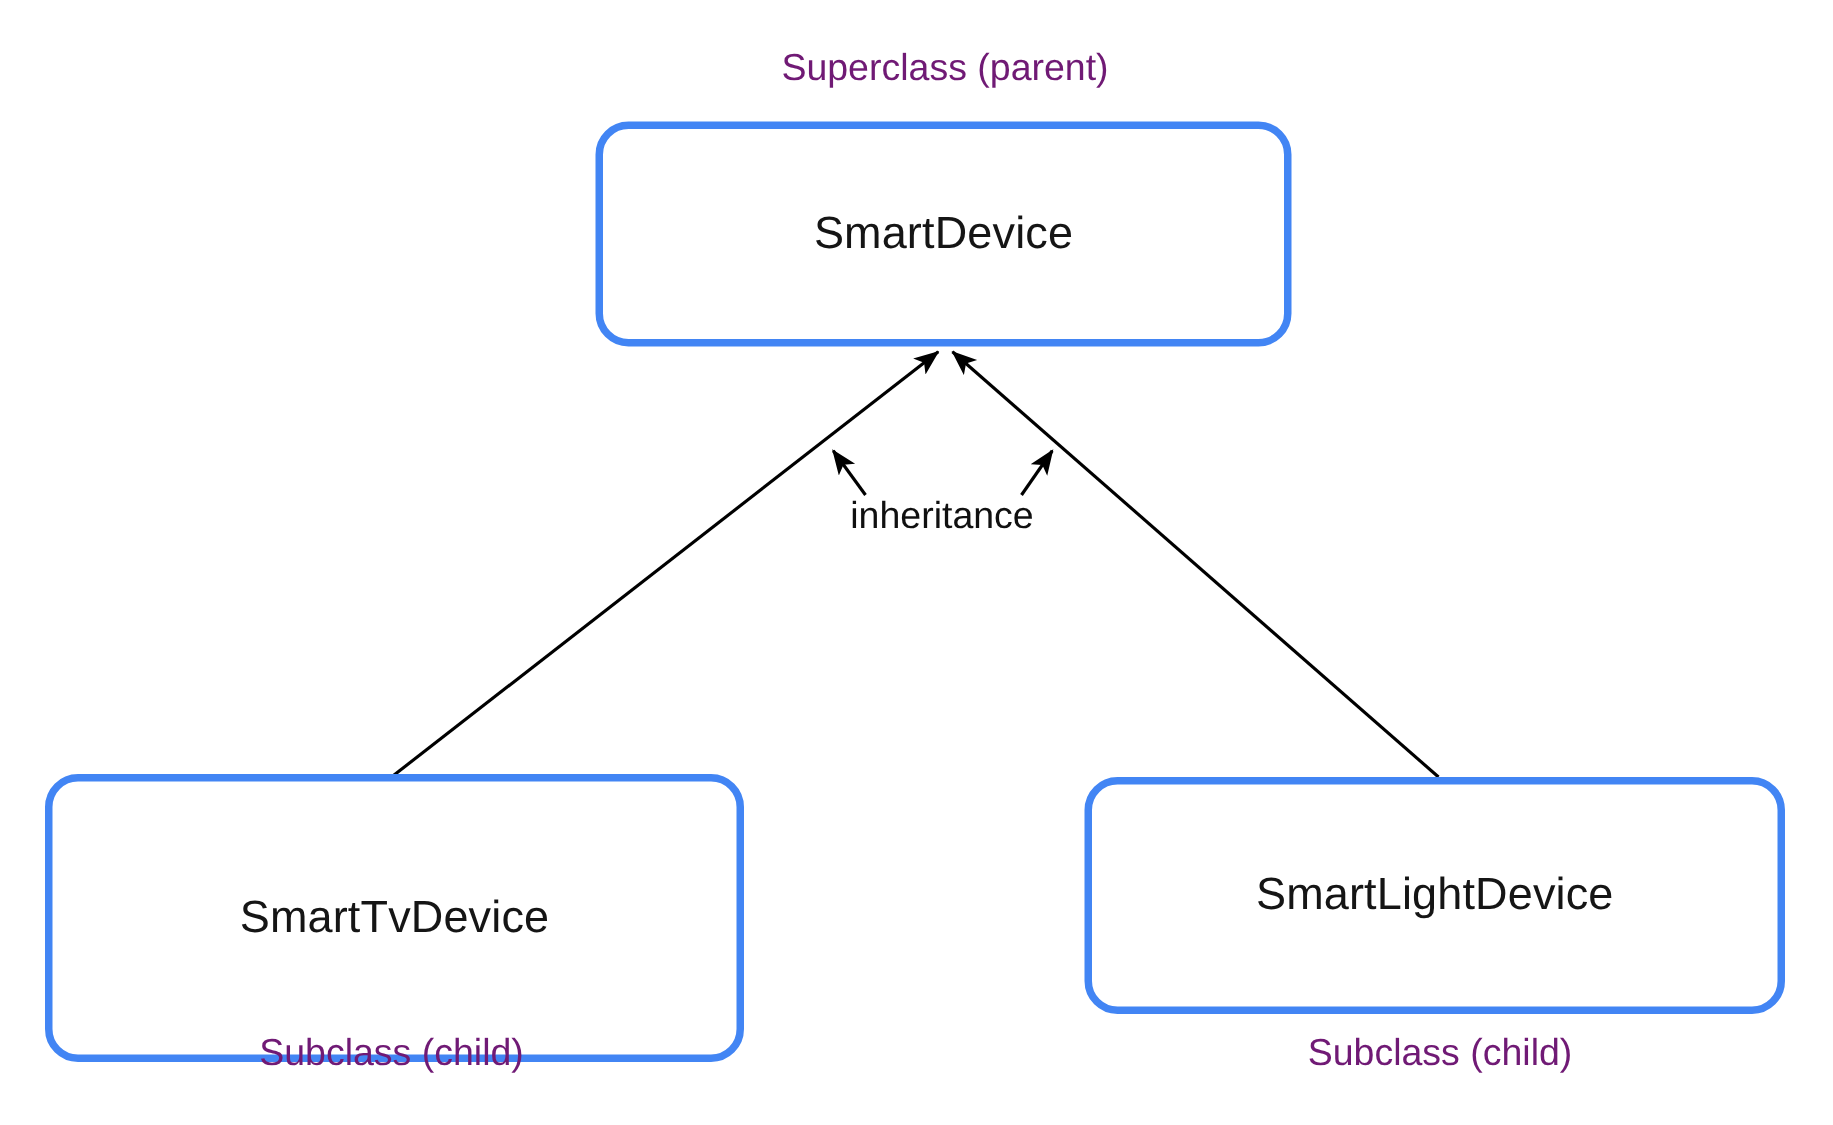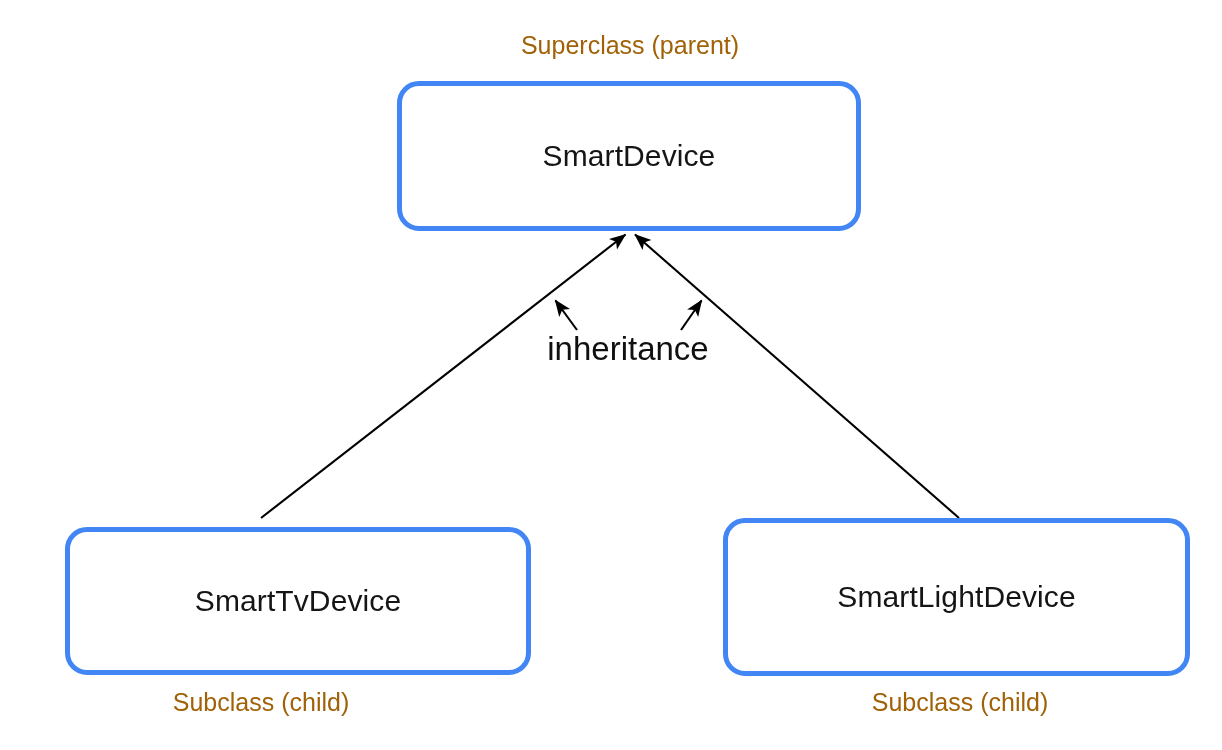--- a/index.html
+++ b/index.html
@@ -43,50 +43,49 @@
     font-size: 30px;
     font-weight: 500;
     letter-spacing: 0.1px;
     color: #151515;
     white-space: nowrap;
   }
   .caption {
     position: absolute;
     font-size: 25px;
     font-weight: 400;
-    color: #a16207;
+    color: #701a75;
     white-space: nowrap;
     text-align: center;
     transform: translateX(-50%);
     z-index: 3;
   }
   .edge-label {
     position: absolute;
-    font-size: 33px;
+    font-size: 25px;
     font-weight: 400;
     color: #101010;
     white-space: nowrap;
     text-align: center;
     transform: translateX(-50%);
     z-index: 3;
   }
 
   
   #box-super {
     left: 397px;
     top: 81px;
     width: 464px;
     height: 150px;
   }
   #box-sub-left {
     left: 30px;
-    top: 527px;
+    top: 516px;
     width: 466px;
-    height: 148px;
-    margin-left: 35px;
+    height: 192px;
   }
   #box-sub-right {
     left: 723px;
     top: 518px;
     width: 467px;
     height: 158px;
   }
   #caption-super {
     left: 630px;
     top: 31px;

